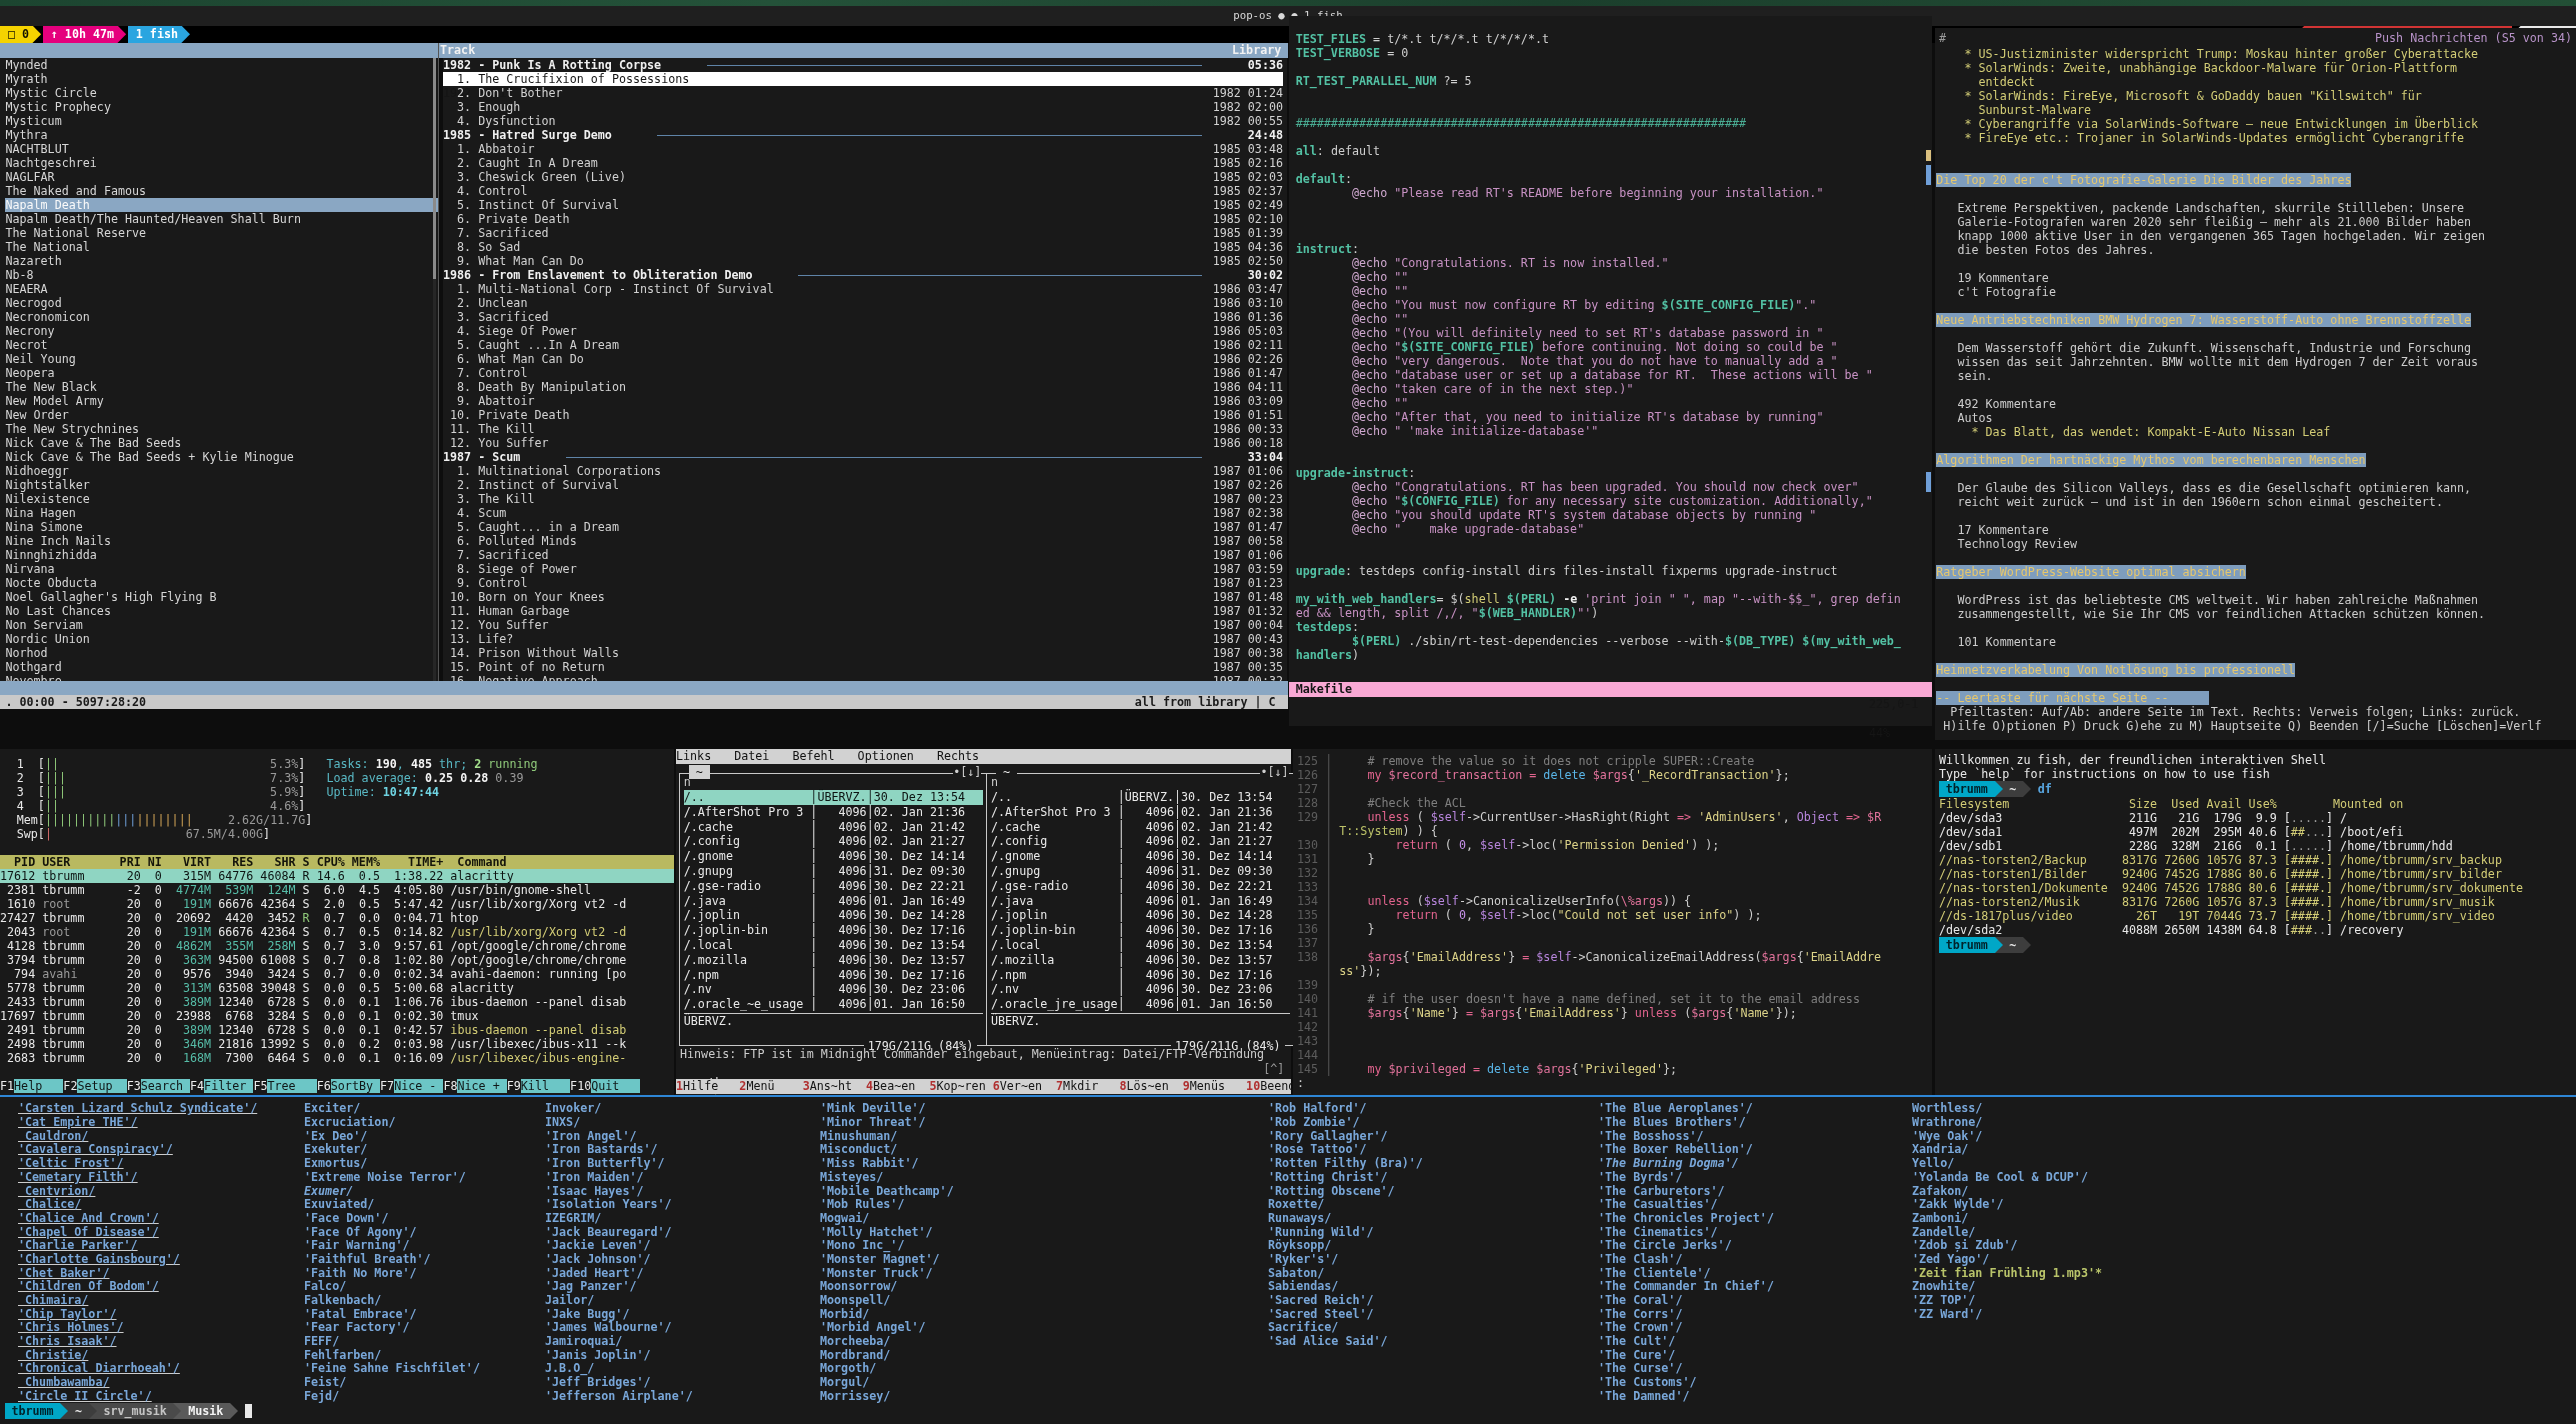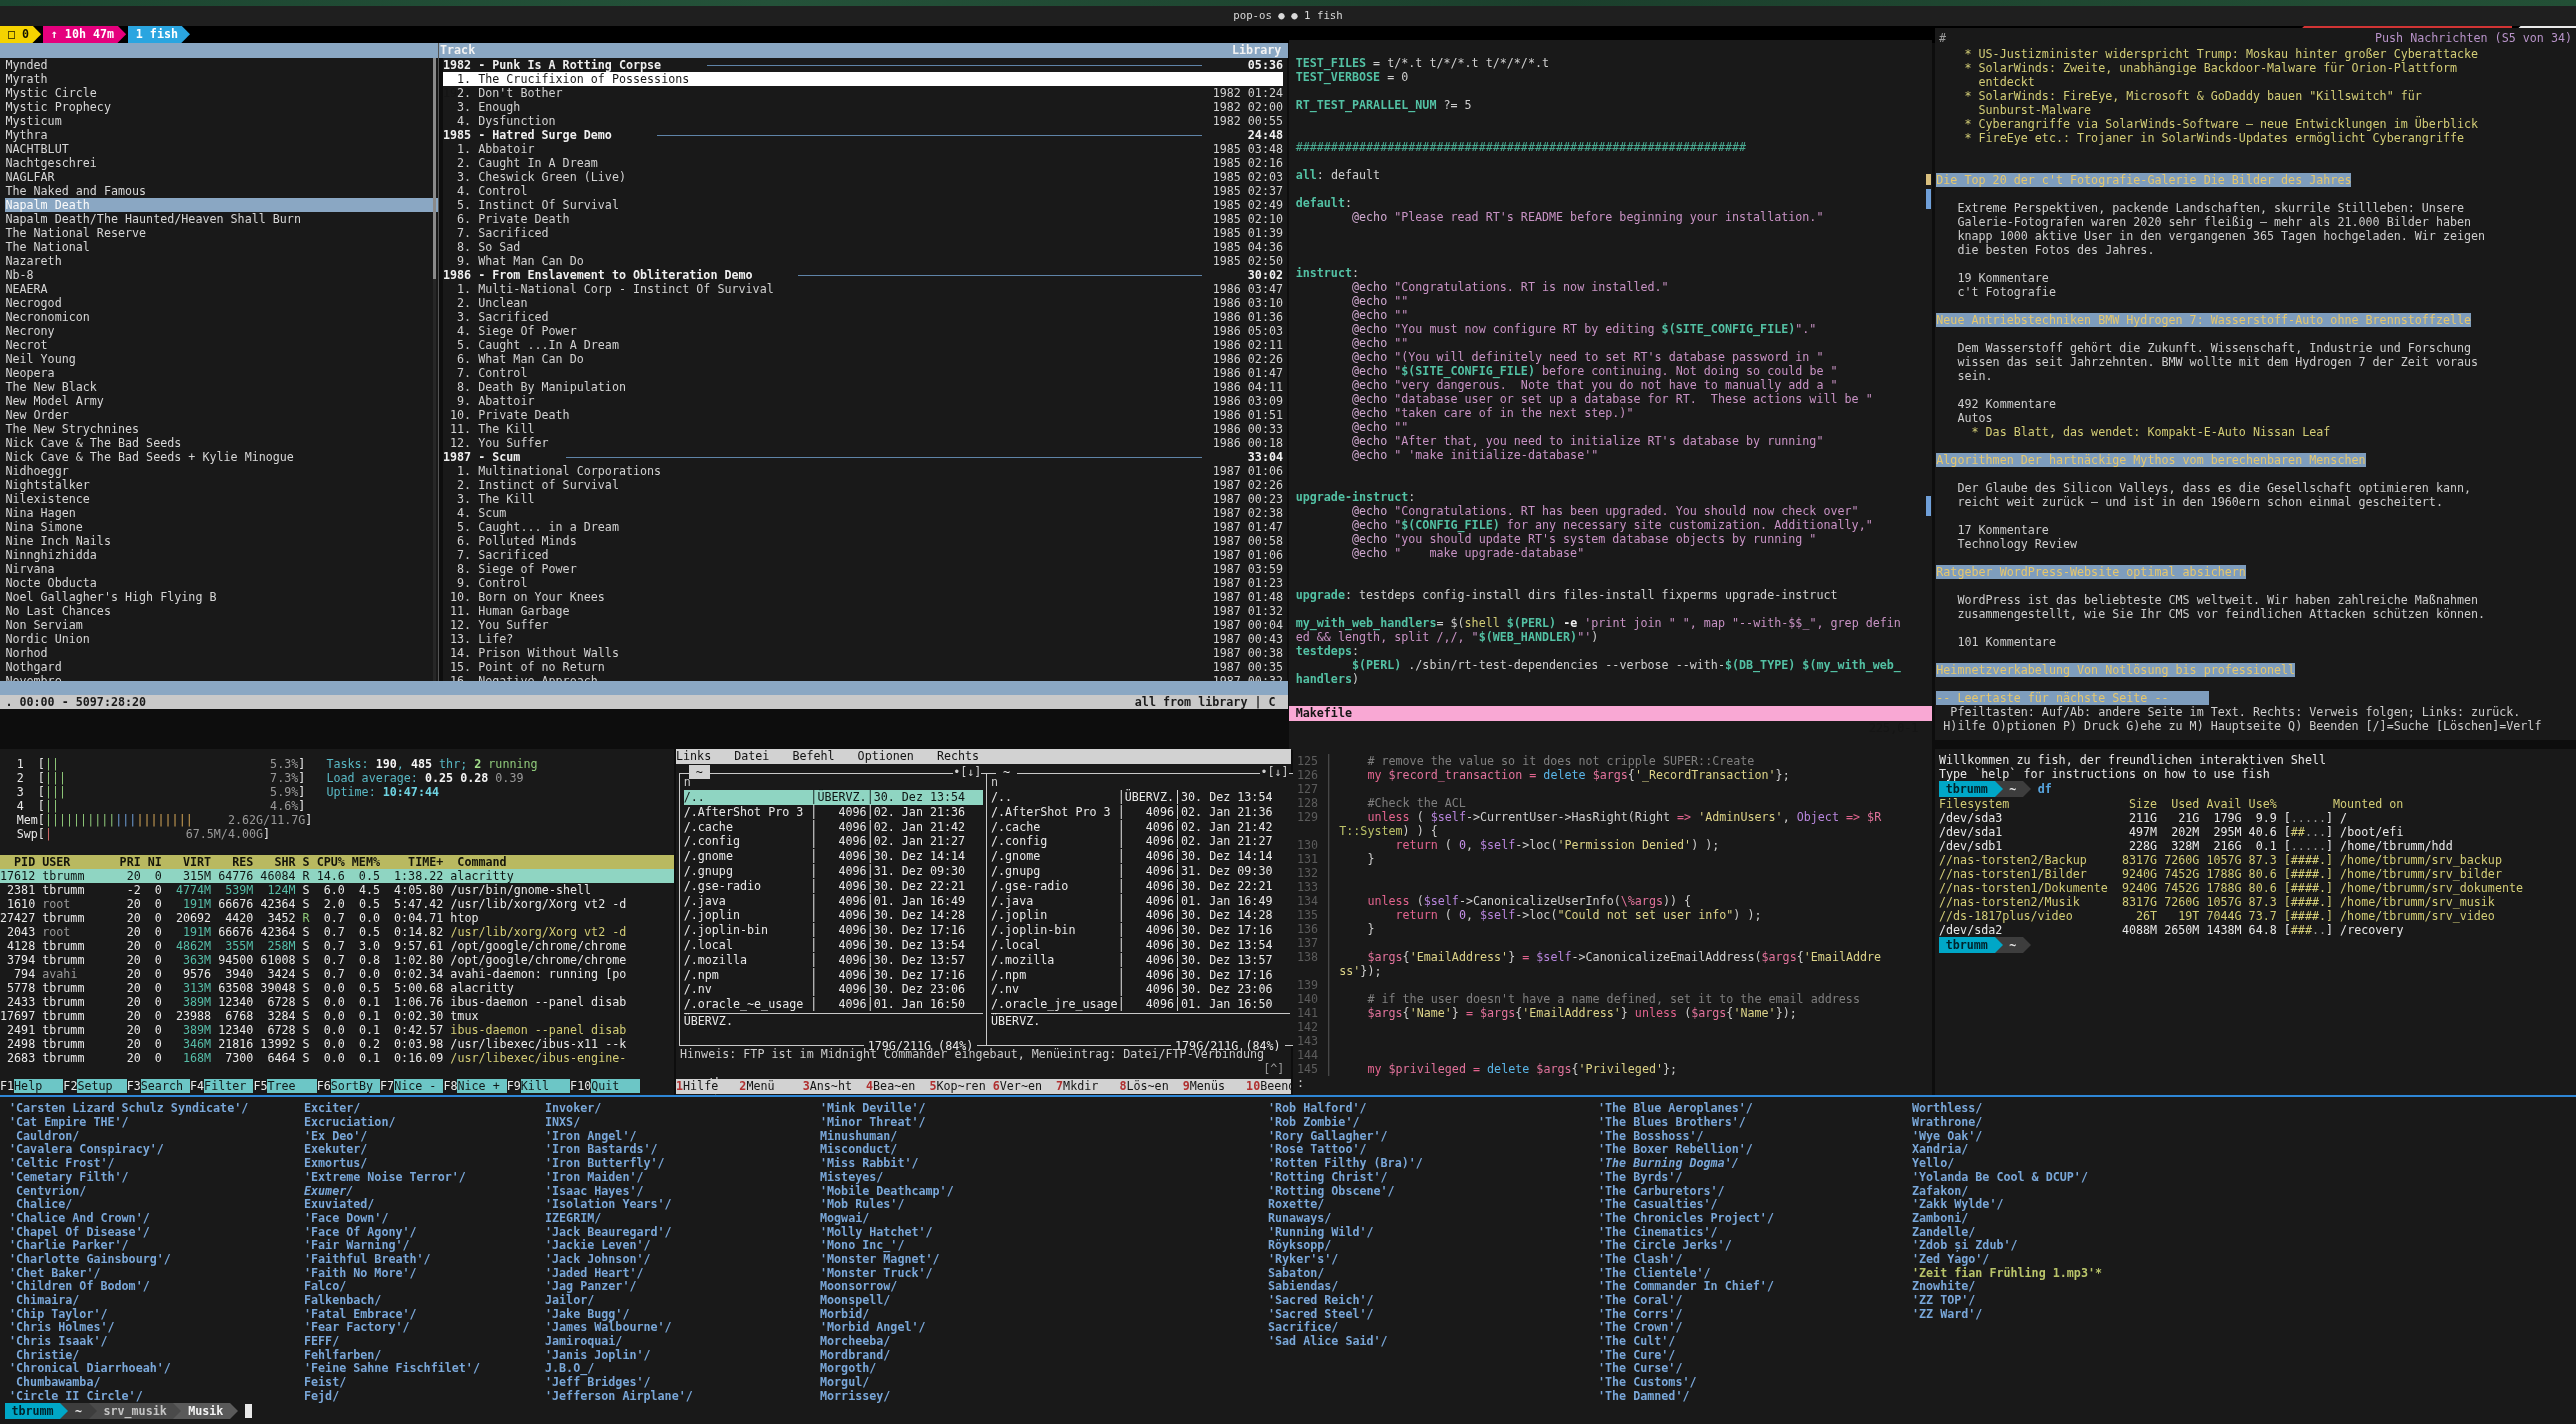--- a/index.html
+++ b/index.html
@@ -211,21 +211,21 @@
     <div class="tr"><span> 14. Prison Without Walls</span><span>1987 00:38</span></div>
     <div class="tr"><span> 15. Point of no Return</span><span>1987 00:35</span></div>
     <div class="tr"><span> 16. Negative Approach</span><span>1987 00:32</span></div>
   </div>
 <div class="pane" style="left:0;top:681px;width:1288px;height:14px;background:#8aa7c3;"></div>
 <div class="pane graybar" style="left:0;top:695px;width:1288px;padding:0 5.4px;box-sizing:border-box;">
   <span>. 00:00 - 5097:28:20</span>
   <span>all from library | C </span>
 </div>
 
-<div class="pane" style="left:1289px;top:40px;width:643px;height:710px;">
+<div class="pane" style="left:1289px;top:16px;width:643px;height:710px;">
   <div style="padding:16px 0 0 6.7px;">
       <div class="tl"><span class="c-v">TEST_FILES</span><span class="c-p"> = t/*.t t/*/*.t t/*/*/*.t</span></div>
       <div class="tl"><span class="c-v">TEST_VERBOSE</span><span class="c-p"> = 0</span></div>
       <div class="tl"><span class="c-fg"> </span></div>
       <div class="tl"><span class="c-v">RT_TEST_PARALLEL_NUM</span><span class="c-p"> ?= 5</span></div>
       <div class="tl"><span class="c-fg"> </span></div>
       <div class="tl"><span class="c-fg"> </span></div>
       <div class="tl"><span class="c-t">################################################################</span></div>
       <div class="tl"><span class="c-fg"> </span></div>
       <div class="tl"><span class="c-v">all</span><span class="c-p">: default</span></div>
@@ -494,21 +494,21 @@
       <span class="arr" style="border-left-color:#00a7c7;background:#3d3d3d;"></span>
       <span class="seg" style="background:#3d3d3d;color:#e8e8e8;">~</span>
       <span class="arr" style="border-left-color:#3d3d3d;"></span>
     </div>
   </div>
 </div>
 
 <div class="divline" style="left:0;top:1095px;width:2576px;height:2px;"></div>
 
 <div class="pane" style="left:0;top:1097px;width:2576px;height:327px;">
-  <div style="position:absolute;left:9px;top:5.4px;" class="lsx">
+  <div style="position:absolute;left:18px;top:5.4px;text-decoration:underline;" class="lsx">
       <div class="tl" style="line-height: 13.7px; height: 13.7px;"><span class="c-dir">'Carsten Lizard Schulz Syndicate'/</span></div>
       <div class="tl" style="line-height: 13.7px; height: 13.7px;"><span class="c-dir">'Cat Empire THE'/</span></div>
       <div class="tl" style="line-height: 13.7px; height: 13.7px;"><span class="c-dir"> Cauldron/</span></div>
       <div class="tl" style="line-height: 13.7px; height: 13.7px;"><span class="c-dir">'Cavalera Conspiracy'/</span></div>
       <div class="tl" style="line-height: 13.7px; height: 13.7px;"><span class="c-dir">'Celtic Frost'/</span></div>
       <div class="tl" style="line-height: 13.7px; height: 13.7px;"><span class="c-dir">'Cemetary Filth'/</span></div>
       <div class="tl" style="line-height: 13.7px; height: 13.7px;"><span class="c-dir"> Centvrion/</span></div>
       <div class="tl" style="line-height: 13.7px; height: 13.7px;"><span class="c-dir"> Chalice/</span></div>
       <div class="tl" style="line-height: 13.7px; height: 13.7px;"><span class="c-dir">'Chalice And Crown'/</span></div>
       <div class="tl" style="line-height: 13.7px; height: 13.7px;"><span class="c-dir">'Chapel Of Disease'/</span></div>

